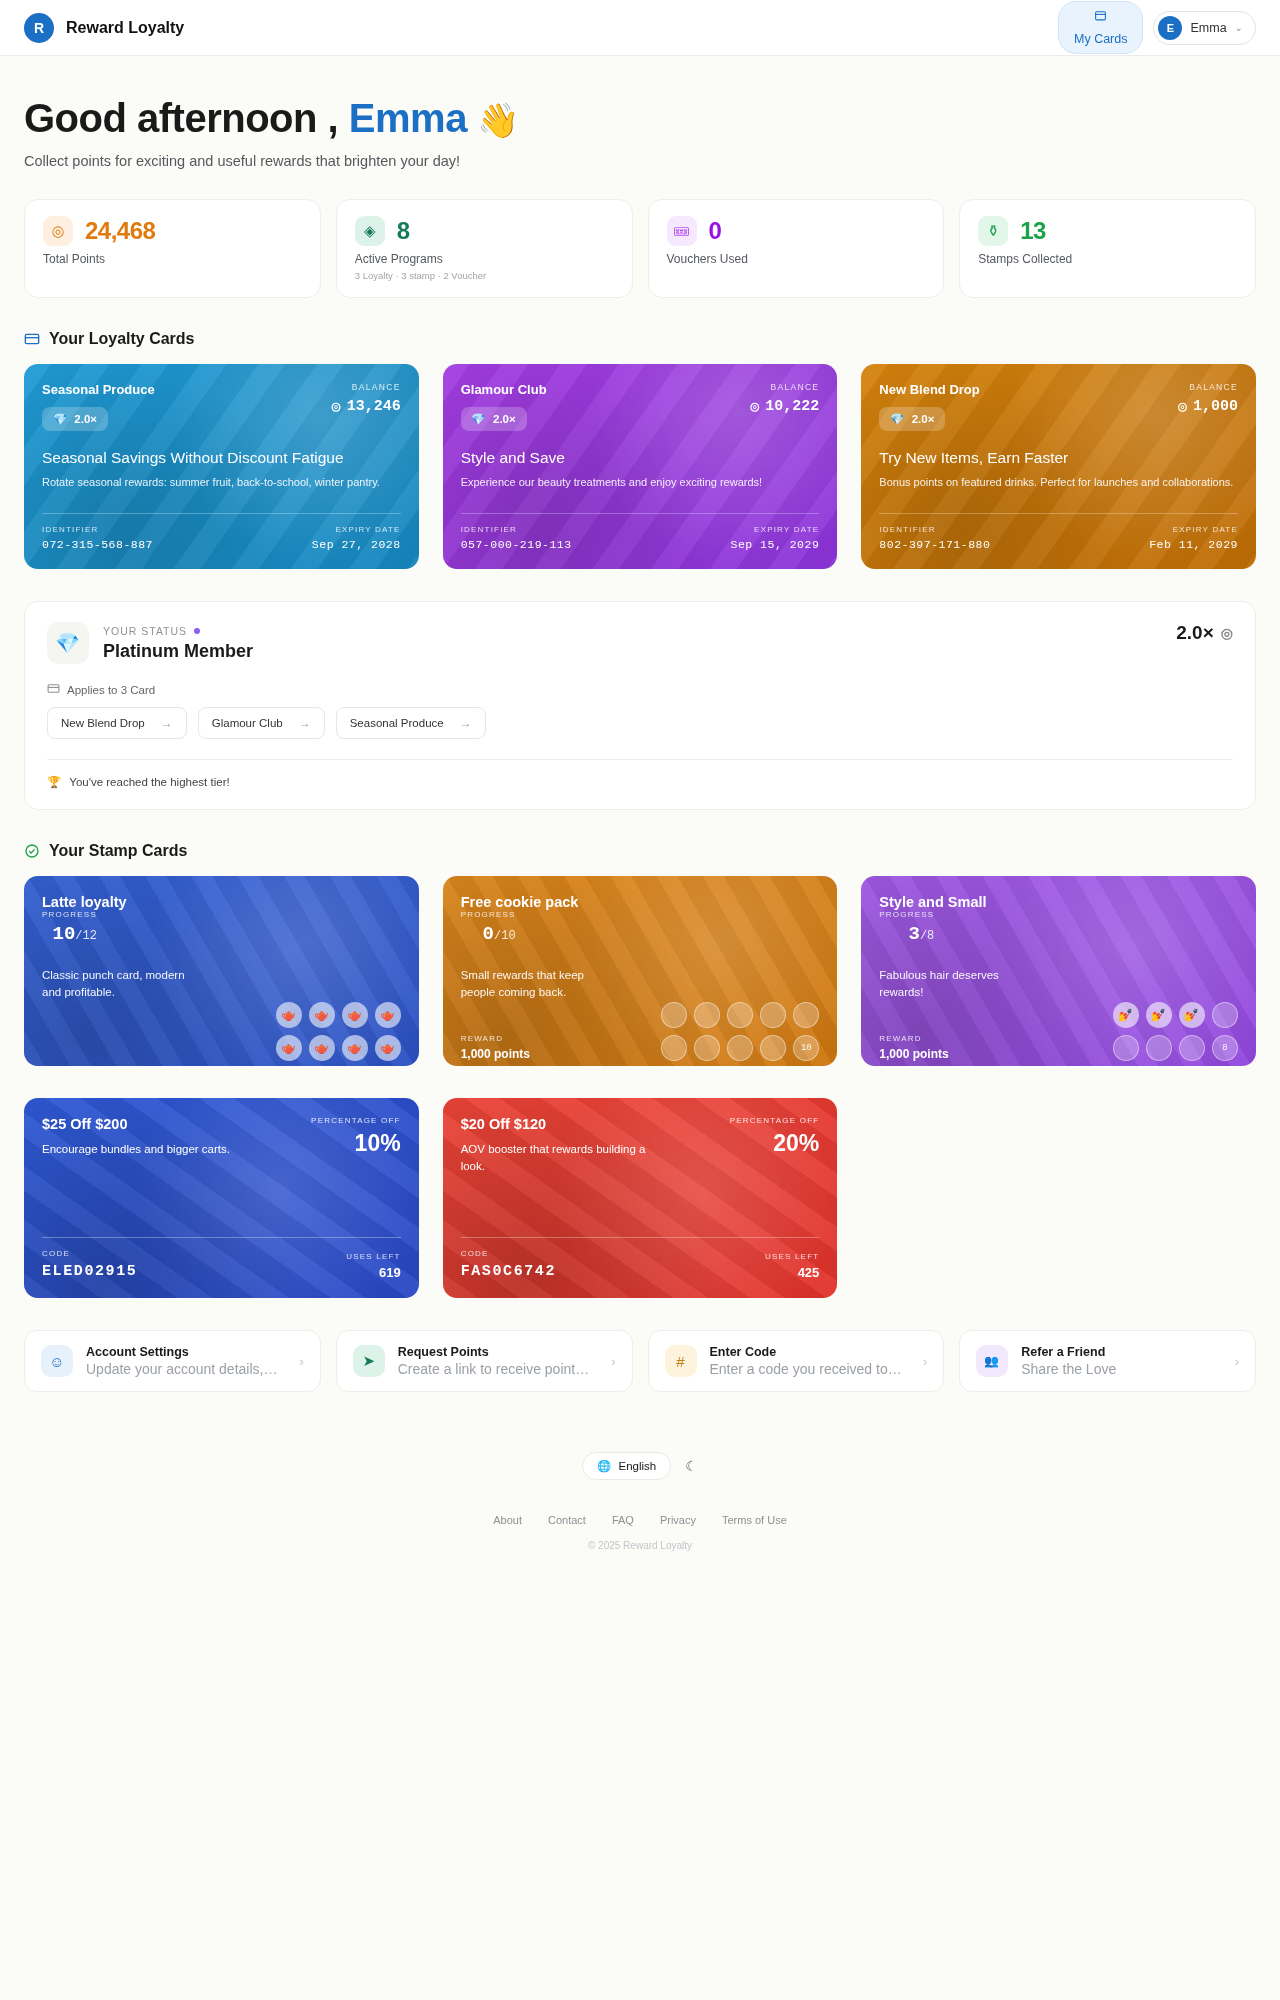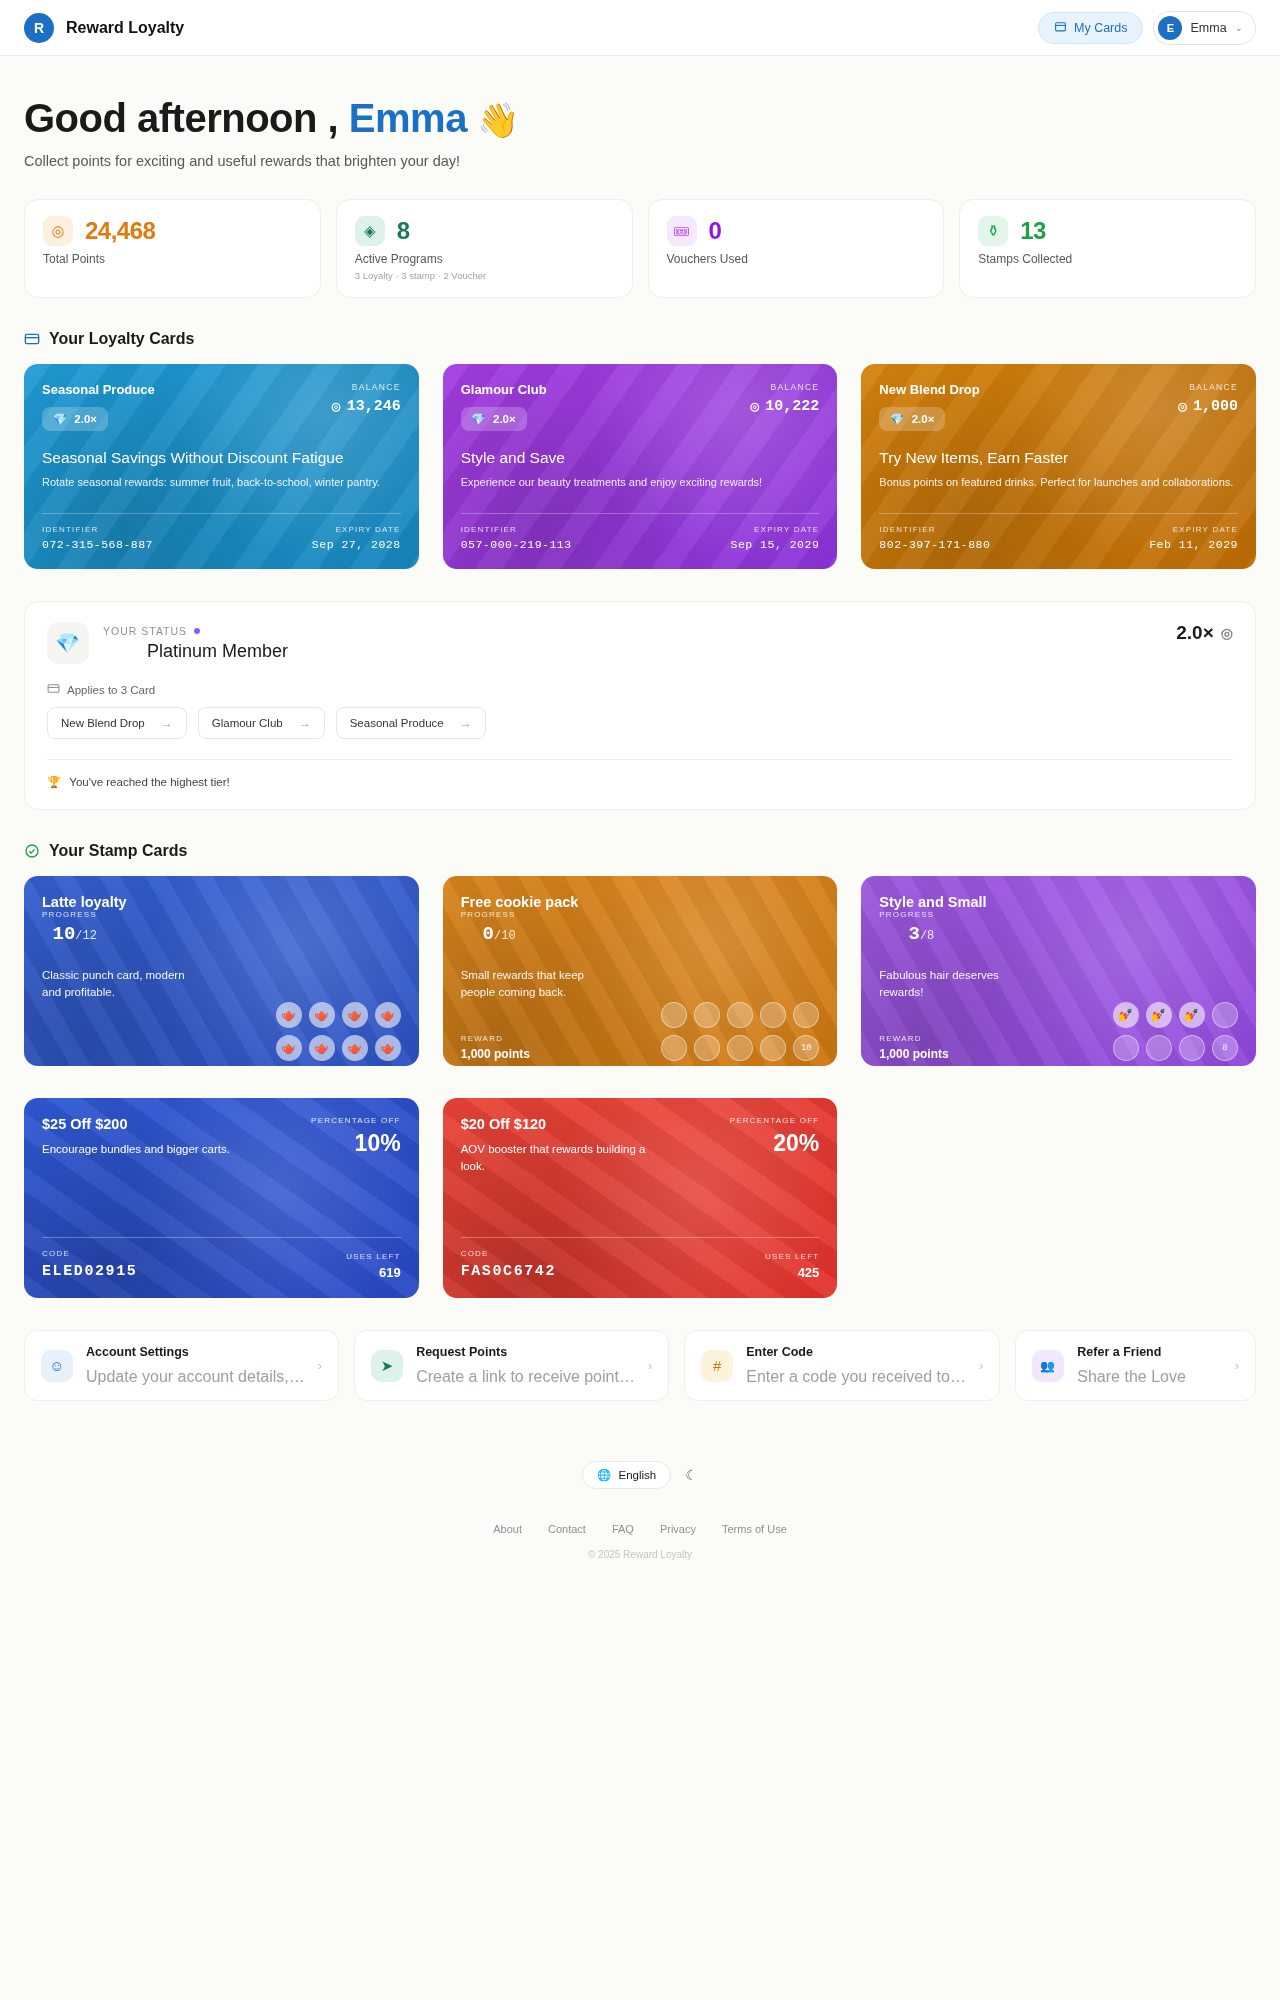--- a/index.html
+++ b/index.html
@@ -27,21 +27,21 @@
     background: #1b6fc4; color: #fff;
     display: flex; align-items: center; justify-content: center;
     font-size: 14px; font-weight: bold;
   }
   .brand-name { font-size: 16px; font-weight: bold; color: #111; }
   .nav-right { display: flex; align-items: center; gap: 10px; }
   .mycards-btn {
     display: flex; align-items: center; gap: 7px;
     background: #e8f3fd; border: 1px solid #cfe6fa;
     border-radius: 18px; padding: 7px 15px;
-    font-size: 12.5px; color: #1b6fc4; font-weight: 500;
+    font-size: 12.5px; color: #1b6fc4; font-weight: 500; flex-direction: column;
   }
   .user-chip {
     display: flex; align-items: center; gap: 8px;
     background: #fff; border: 1px solid #e4e4e4;
     border-radius: 20px; padding: 4px 12px 4px 4px;
   }
   .user-avatar {
     width: 24px; height: 24px; border-radius: 50%;
     background: #1b6fc4; color: #fff;
     display: flex; align-items: center; justify-content: center;
@@ -129,21 +129,21 @@
     padding: 20px 22px; margin-bottom: 32px;
   }
   .sp-top { display: flex; align-items: flex-start; justify-content: space-between; }
   .sp-left { display: flex; gap: 14px; align-items: center; }
   .sp-ico {
     width: 42px; height: 42px; border-radius: 12px; background: #f5f5f2;
     display: flex; align-items: center; justify-content: center; font-size: 20px;
   }
   .sp-kicker { font-size: 10.5px; letter-spacing: 1px; color: #8d9196; display: flex; align-items: center; gap: 7px; }
   .sp-dot { width: 6px; height: 6px; border-radius: 50%; background: #8b5cf6; display:inline-block; }
-  .sp-title { font-size: 18px; font-weight: normal; margin-top: 4px; margin-left: 44px; }
+  .sp-title { font-size: 18px; font-weight: bold; margin-top: 4px; }
   .sp-mult { font-size: 19px; font-weight: bold; display: flex; align-items: center; gap: 7px; }
   .sp-applies { display: flex; align-items: center; gap: 7px; font-size: 11.5px; color: #666; margin-top: 18px; }
   .sp-chips { display: flex; gap: 11px; margin-top: 10px; }
   .sp-chip {
     border: 1px solid #e6e6e2; border-radius: 8px; padding: 8px 13px;
     font-size: 11.5px; color: #333; display: flex; align-items: center; gap: 16px;
     background: #fff;
   }
   .sp-chip .arr { color: #9aa0a6; font-size: 12px; }
   .sp-divider { border-top: 1px solid #eeeeea; margin: 20px 0 0 0; }
@@ -217,21 +217,21 @@
   .qa {
     background: #fff; border: 1px solid #eeeeea; border-radius: 13px;
     padding: 14px 16px; display: flex; align-items: center; gap: 13px;
   }
   .qa-ico {
     width: 32px; height: 32px; border-radius: 10px; flex: none;
     display: flex; align-items: center; justify-content: center; font-size: 15px;
   }
   .qa-txt { flex: 1; min-width: 0; }
   .qa-t { font-size: 12.5px; font-weight: bold; }
-  .qa-s { font-size: 16px; color: #9aa0a6; margin-top: 9px; white-space: nowrap; overflow: hidden; text-overflow: ellipsis; }
+  .qa-s { font-size: 14px; color: #9aa0a6; margin-top: 2px; white-space: nowrap; overflow: hidden; text-overflow: ellipsis; }
   .qa-arr { color: #c2c6ca; font-size: 13px; }
 
   
   .footer { text-align: center; padding: 20px 0 26px 0; }
   .f-controls { display: flex; justify-content: center; align-items: center; gap: 14px; }
   .lang-pill {
     background: #fff; border: 1px solid #e9e9e5; border-radius: 18px;
     padding: 6px 14px; font-size: 11.5px; display: inline-flex; align-items: center; gap: 7px;
   }
   .moon { font-size: 14px; color: #666; }

